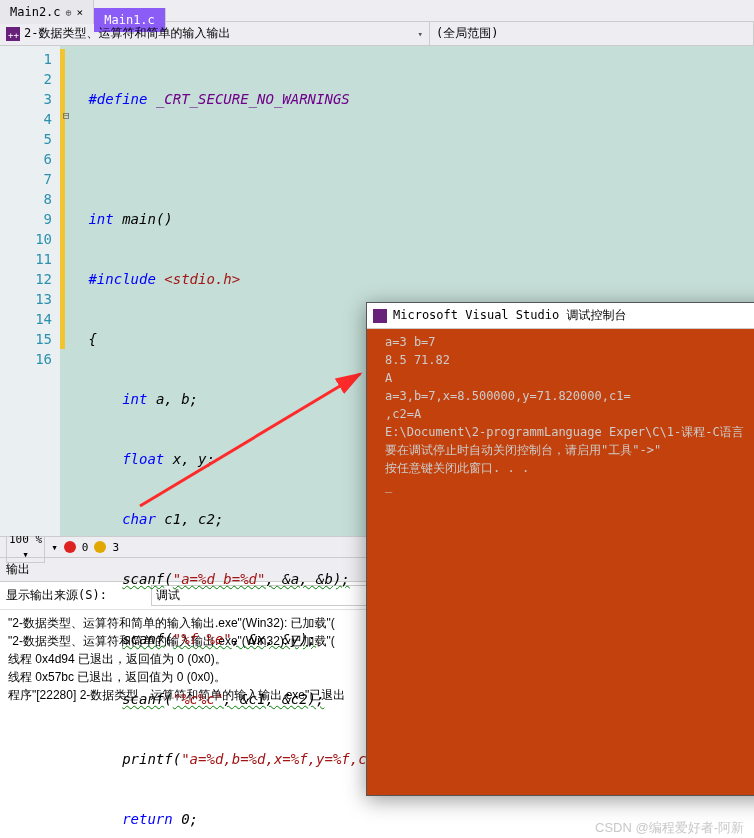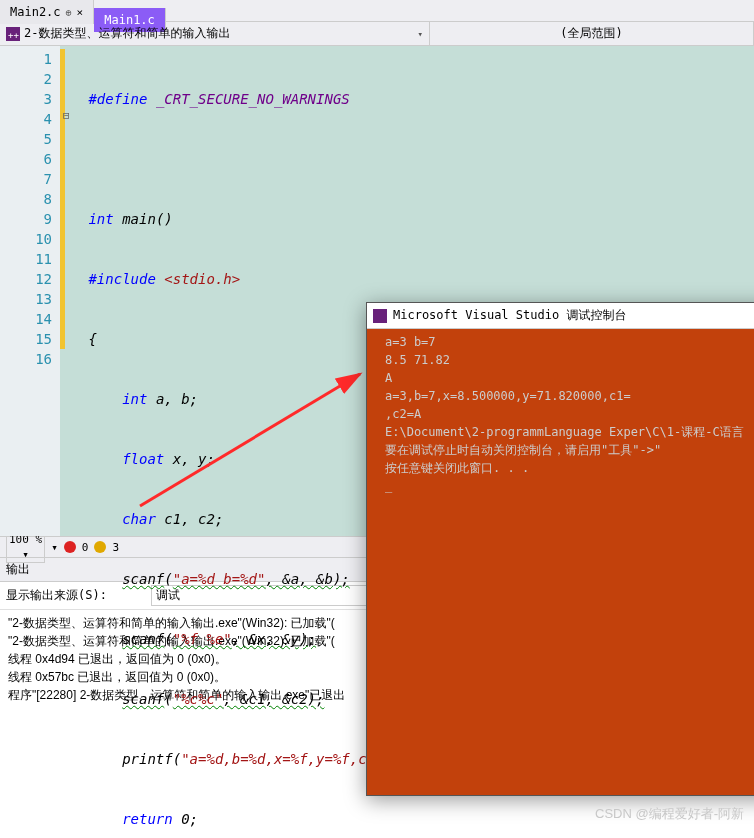--- a/index.html
+++ b/index.html
@@ -7,21 +7,21 @@
   
   .tabs { display: flex; background: #eeeef2; border-bottom: 1px solid #ccc; height: 22px; }
   .tab { padding: 12px 10px; background: #e8e8ec; border-right: 1px solid #ccc; font-size: 12px; cursor: pointer; display: flex; align-items: center; gap: 5px; }
   .tab.active { background: #8b5cf6; color: #fff; margin-top: 8px; }
   .tab .pin { font-size: 10px; color: #555; }
   .tab .close { font-size: 11px; }
   
   .breadcrumb-bar { display: flex; background: #eeeef2; border-bottom: 1px solid #ccc; height: 24px; align-items: center; font-size: 12px; }
   .breadcrumb-seg { display: flex; align-items: center; padding: 0 6px; border-right: 1px solid #ccc; height: 100%; }
   .breadcrumb-seg.wide { flex: 0 0 430px; }
-  .breadcrumb-seg.right { flex: 1; justify-content: center; }
+  .breadcrumb-seg.right { flex: 1; }
   .cs-icon { width: 14px; height: 14px; margin-right: 4px; display: inline-flex; }
   .dropdown-arrow { margin-left: auto; font-size: 9px; color: #555; }
   
   .editor { display: flex; background: #c5ded7; height: 490px; position: relative; }
   .gutter { width: 60px; background: #eaeff2; text-align: right; padding-right: 8px; color: #2b91af; font-size: 14px; line-height: 20px; padding-top: 3px; }
   .gutter .line { height: 20px; }
   .margin { width: 20px; background: #c5ded7; position: relative; }
   .margin .fold { position: absolute; left: 3px; font-size: 11px; color: #666; }
   .margin .yellow-bar { position: absolute; left: 0; width: 5px; background: #f2c430; }
   .code { flex: 1; padding-top: 3px; font-size: 14px; line-height: 20px; white-space: pre; }
@@ -44,21 +44,21 @@
   .output-select { border: 1px solid #ccc; padding: 1px 4px; width: 260px; display: inline-flex; align-items: center; margin-left: 40px; }
   .output-body { padding: 4px 8px; font-size: 12px; line-height: 18px; background: #fff; font-family: "Microsoft YaHei", sans-serif; height: 200px; overflow: hidden; }
   
   .console-window { position: absolute; top: 302px; left: 366px; width: 420px; height: 494px; background: #c2410c; border: 1px solid #555; box-shadow: 0 4px 20px rgba(0,0,0,0.4); }
   .console-title { background: #fff; color: #000; padding: 4px 6px; font-size: 12px; display: flex; align-items: center; gap: 6px; border-bottom: 1px solid #ccc; }
   .console-title-icon { width: 14px; height: 14px; background: #68217a; display: inline-block; }
   .console-body { color: #ccc; padding: 4px 18px; font-size: 12px; line-height: 18px; font-family: "NSimSun", Consolas, monospace; white-space: pre-wrap; }
   
   .arrow { position: absolute; pointer-events: none; }
   
-  .watermark { position: absolute; bottom: 15px; right: 10px; font-size: 13px; color: #c8c8c8; font-family: "Microsoft YaHei", sans-serif; }
+  .watermark { position: absolute; bottom: 1px; right: 10px; font-size: 13px; color: #c8c8c8; font-family: "Microsoft YaHei", sans-serif; }
   
   .toolbar-icon { width: 16px; height: 16px; display: inline-block; border: 1px solid #bbb; }
 </style>
 </head>
 <body>
 
 <div class="tabs">
   <div class="tab">
     <span>Main2.c</span>
     <span class="pin">⊕</span>

